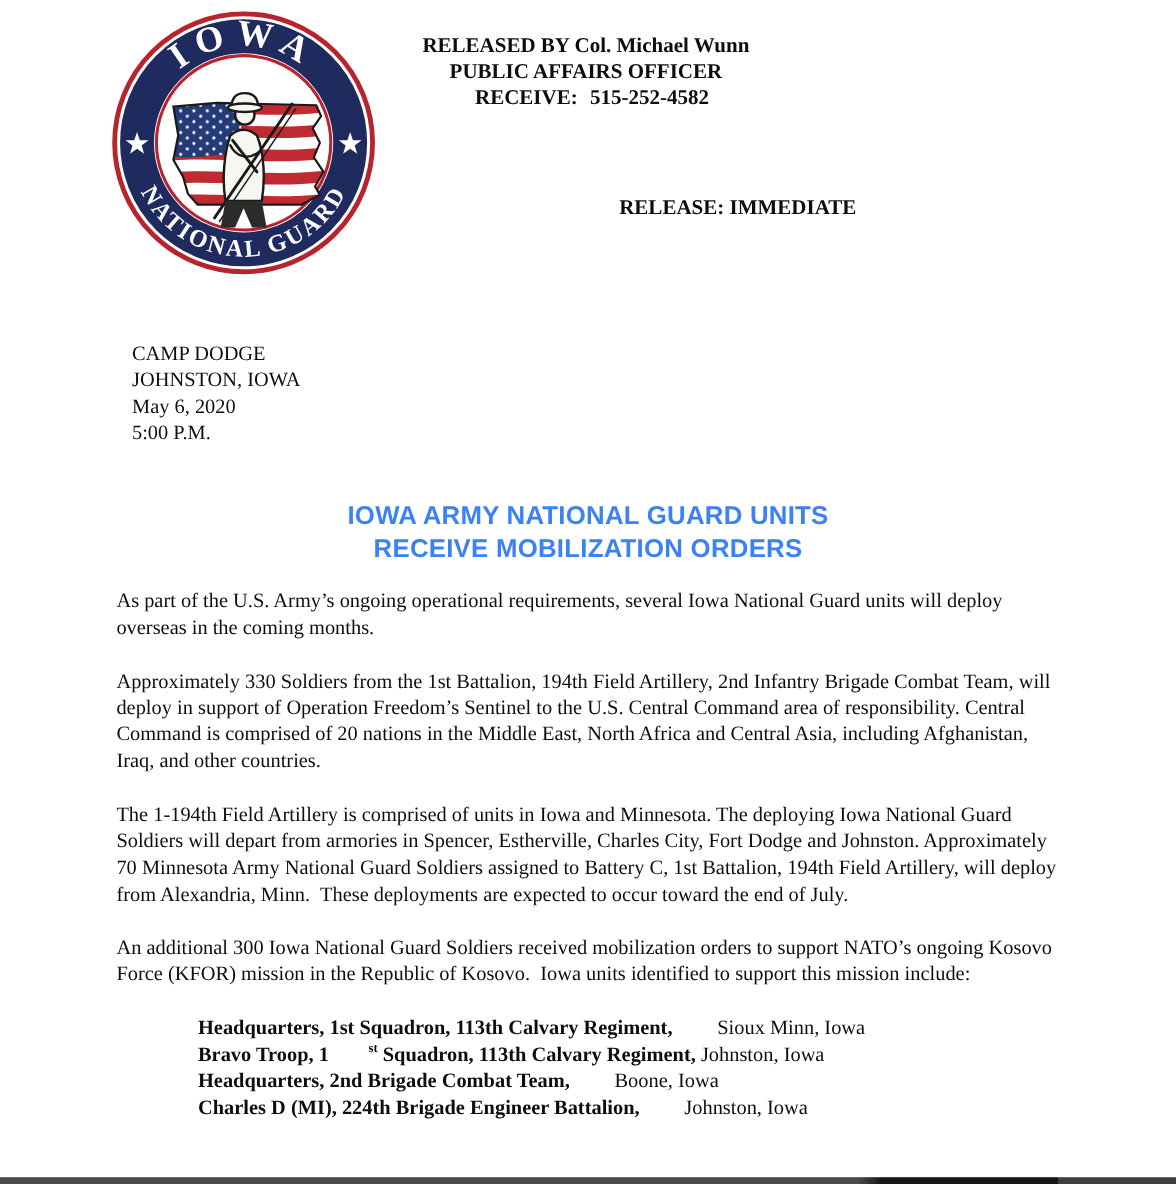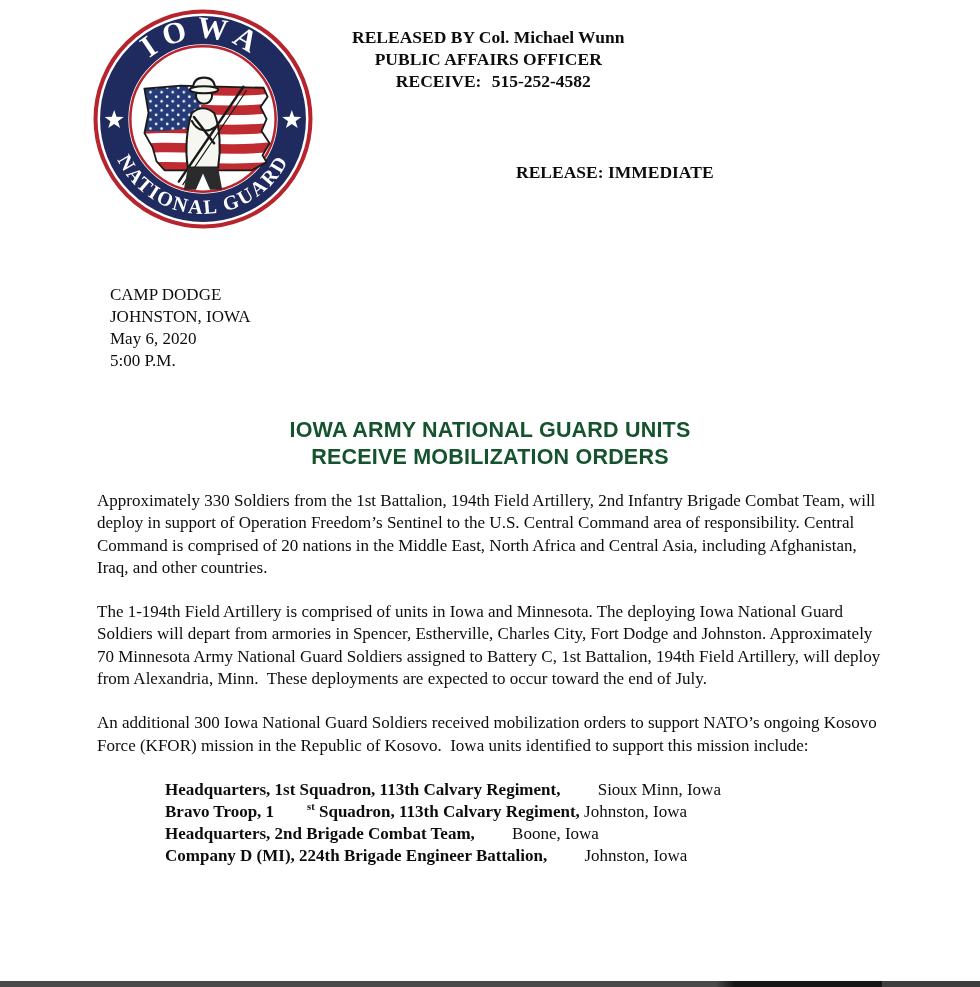--- a/index.html
+++ b/index.html
@@ -51,21 +51,21 @@
     position: absolute;
     left: 0;
     top: 417px;
     width: 980px;
     text-align: center;
     font-family: "Liberation Sans", "DejaVu Sans", sans-serif;
     font-weight: bold;
     font-size: 21.5px;
     line-height: 27px;
     letter-spacing: 0.2px;
-    color: #14532d;
+    color: #3b82f6;
   }
   .body-copy {
     position: absolute;
     left: 97px;
     top: 490px;
     width: 792px;
     font-size: 17px;
     line-height: 22.3px;
   }
   .body-copy p { margin: 0 0 22px 0; white-space: pre-wrap; }
@@ -155,26 +155,27 @@
     <div>May 6, 2020</div>
     <div>5:00 P.M.</div>
   </div>
 
   <div class="headline">
     <div>IOWA ARMY NATIONAL GUARD UNITS</div>
     <div>RECEIVE MOBILIZATION ORDERS</div>
   </div>
 
   <div class="body-copy">
+    <p>As part of the U.S. Army’s ongoing operational requirements, several Iowa National Guard units will deploy overseas in the coming months.</p>
     <p>Approximately 330 Soldiers from the 1st Battalion, 194th Field Artillery, 2nd Infantry Brigade Combat Team, will deploy in support of Operation Freedom’s Sentinel to the U.S. Central Command area of responsibility. Central Command is comprised of 20 nations in the Middle East, North Africa and Central Asia, including Afghanistan, Iraq, and other countries.</p>
     <p>The 1-194th Field Artillery is comprised of units in Iowa and Minnesota. The deploying Iowa National Guard Soldiers will depart from armories in Spencer, Estherville, Charles City, Fort Dodge and Johnston. Approximately 70 Minnesota Army National Guard Soldiers assigned to Battery C, 1st Battalion, 194th Field Artillery, will deploy from Alexandria, Minn.  These deployments are expected to occur toward the end of July.</p>
     <p>An additional 300 Iowa National Guard Soldiers received mobilization orders to support NATO’s ongoing Kosovo Force (KFOR) mission in the Republic of Kosovo.  Iowa units identified to support this mission include:</p>
 
     <div class="units">
       <div class="unit-line"><span class="b">Headquarters, 1st Squadron, 113th Calvary Regiment,</span><sup class="b"></sup><span class="b"></span><span> Sioux Minn, Iowa</span></div>
       <div class="unit-line"><span class="b">Bravo Troop, 1</span><sup class="b">st</sup><span class="b"> Squadron, 113th Calvary Regiment,</span><span> Johnston, Iowa</span></div>
       <div class="unit-line"><span class="b">Headquarters, 2nd Brigade Combat Team,</span><sup class="b"></sup><span class="b"></span><span> Boone, Iowa</span></div>
-      <div class="unit-line"><span class="b">Company D (MI), 224th Brigade Engineer Battalion,</span><sup class="b"></sup><span class="b"></span><span> Johnston, Iowa</span></div>
+      <div class="unit-line"><span class="b">Charles D (MI), 224th Brigade Engineer Battalion,</span><sup class="b"></sup><span class="b"></span><span> Johnston, Iowa</span></div>
     </div>
   </div>
 
   <div class="bottom-bar"></div>
 </div>
 
 </body></html>

